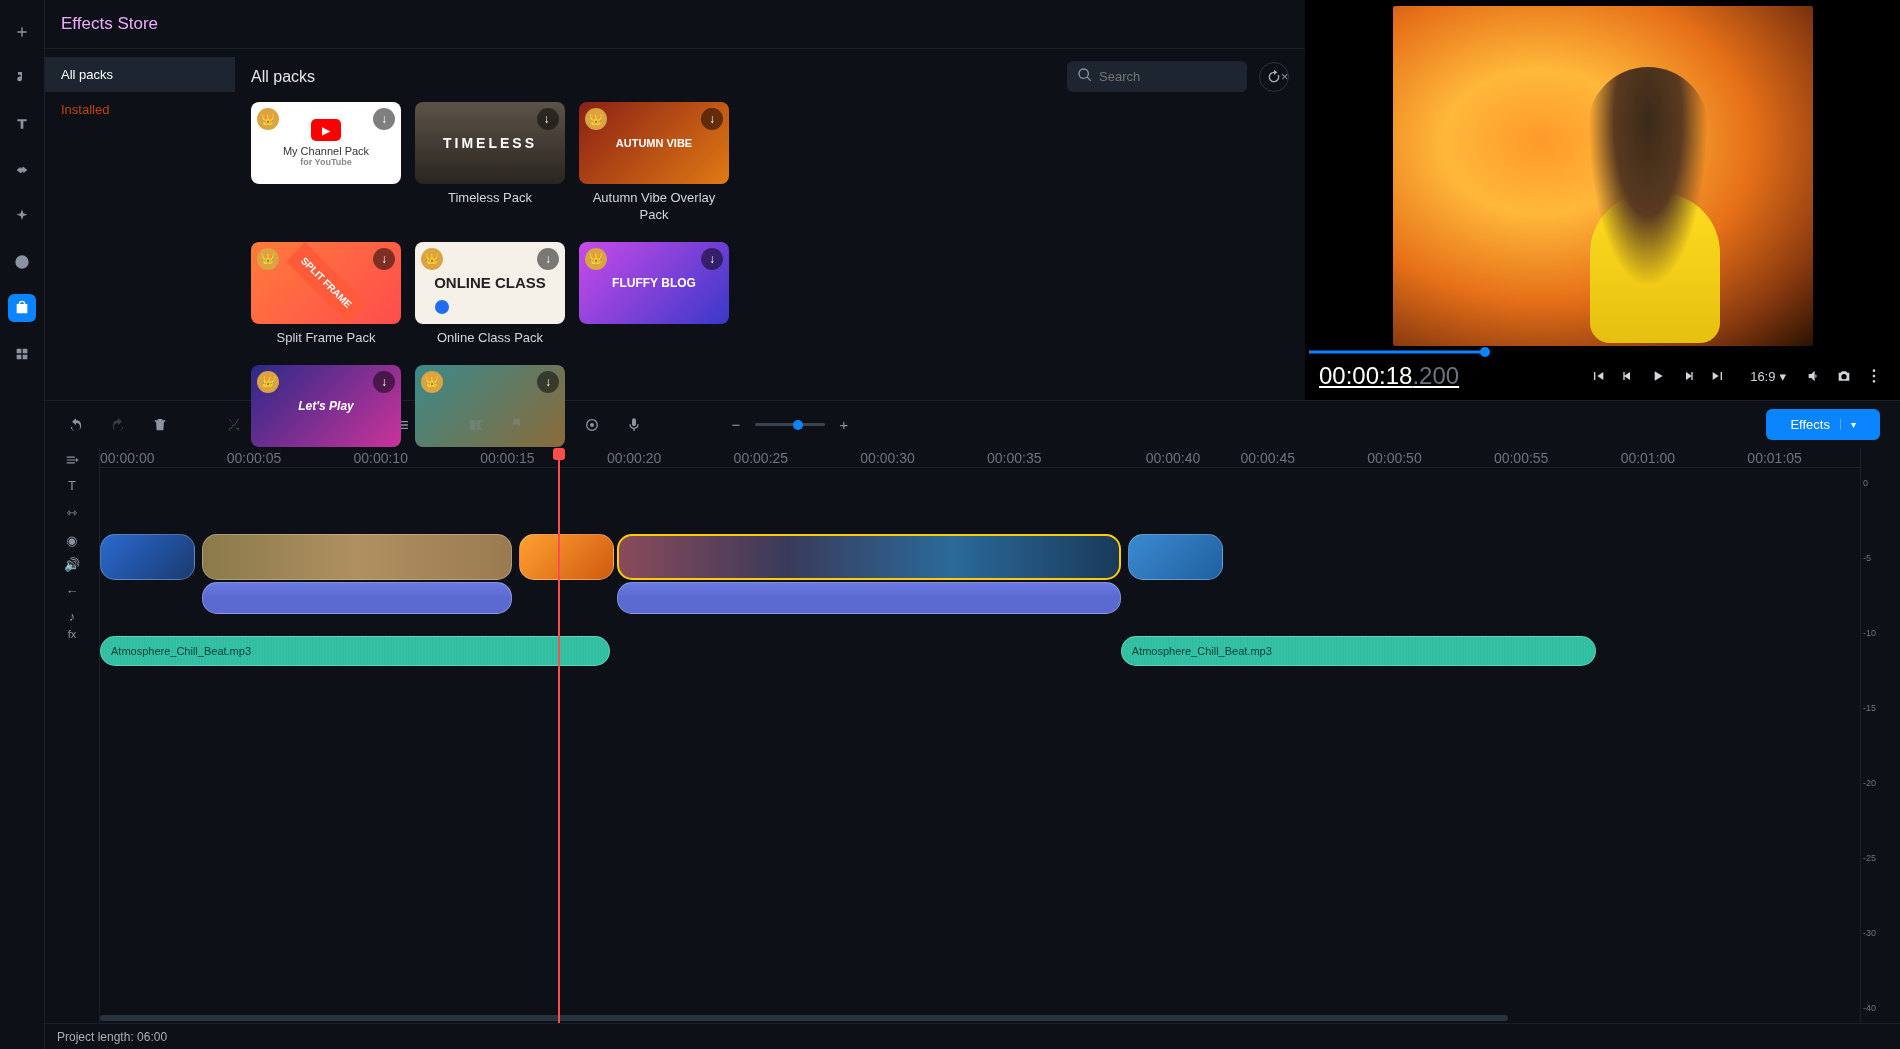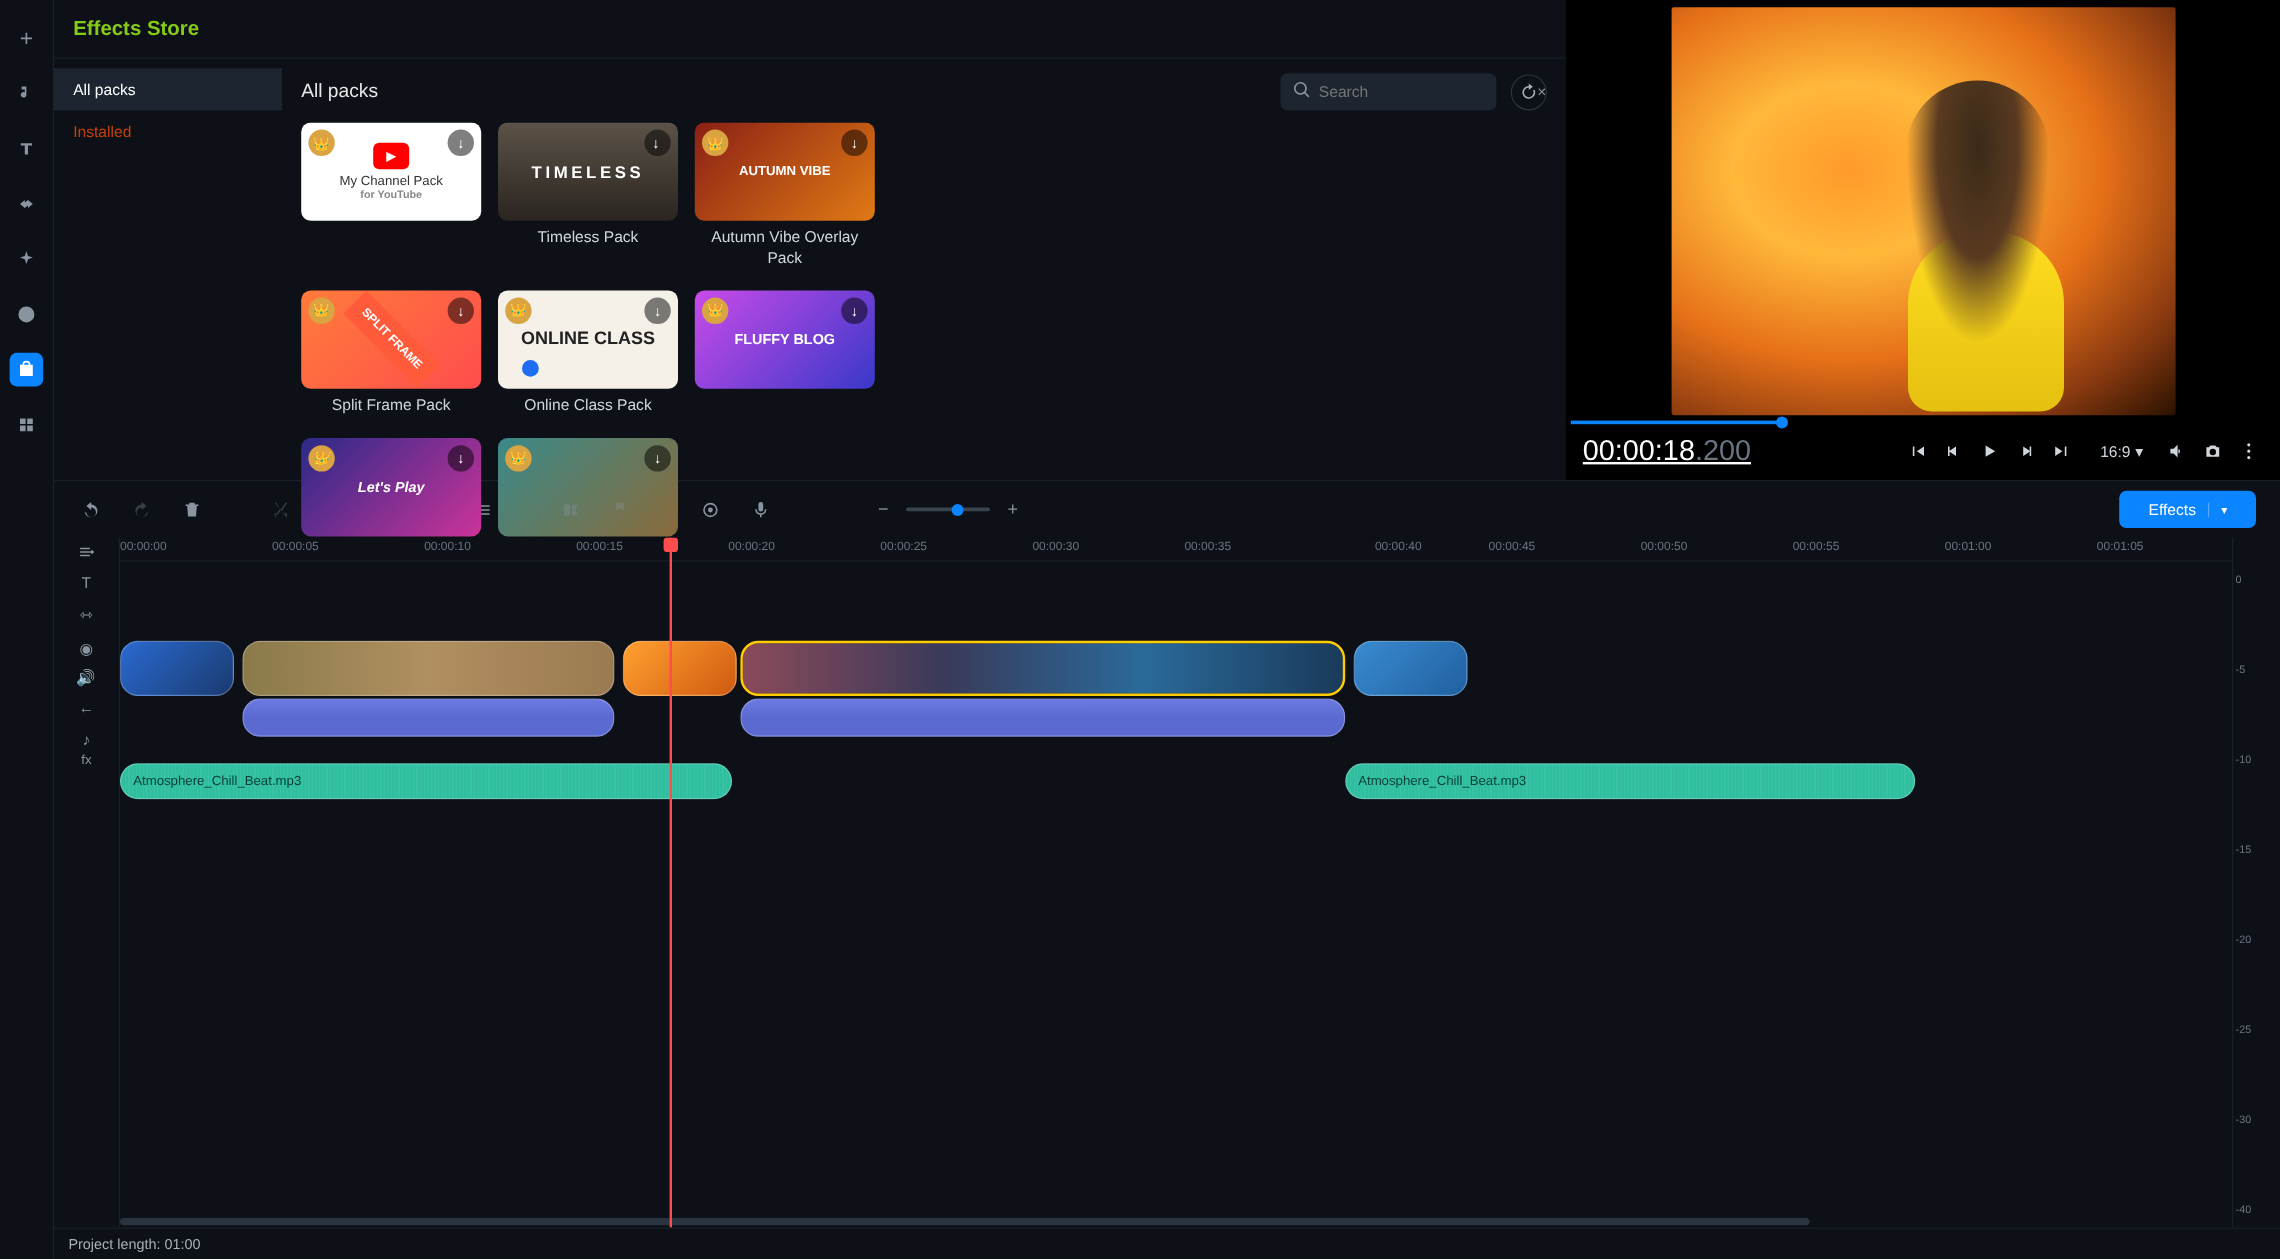--- a/index.html
+++ b/index.html
@@ -7,21 +7,21 @@
 
 .app { display: flex; height: 100vh; }
 .sidebar-icons { width: 45px; background: #0d1117; display: flex; flex-direction: column; align-items: center; padding-top: 18px; gap: 18px; border-right: 1px solid #1a2028; }
 .sidebar-icons .icon { width: 28px; height: 28px; display: flex; align-items: center; justify-content: center; color: #8a94a0; cursor: pointer; border-radius: 6px; font-size: 16px; }
 .sidebar-icons .icon.active { background: #0a84ff; color: #fff; }
 
 .main { flex: 1; display: flex; flex-direction: column; }
 
 .top-section { display: flex; height: 400px; }
 .browser-panel { flex: 1; display: flex; flex-direction: column; background: #0d1117; }
-.browser-header { padding: 14px 16px; font-size: 17px; font-weight: 700; color: #84cc16; }
+.browser-header { padding: 14px 16px; font-size: 17px; font-weight: 400; color: #f0abfc; }
 .browser-body { flex: 1; display: flex; border-top: 1px solid #1a2028; }
 .category-list { width: 190px; padding: 8px 0; }
 .category-item { padding: 10px 16px; cursor: pointer; color: #c2410c; }
 .category-item.active { background: #1c2530; color: #fff; }
 .packs-area { flex: 1; display: flex; flex-direction: column; }
 .packs-head { display: flex; align-items: center; padding: 12px 16px 10px; gap: 12px; }
 .packs-title { font-size: 16px; }
 .packs-head .spacer { flex: 1; }
 .search-box { display: flex; align-items: center; background: #1c2530; border-radius: 6px; padding: 6px 10px; width: 180px; gap: 6px; }
 .search-box input { background: transparent; border: none; color: #a8b0b8; outline: none; font-size: 13px; flex: 1; }
@@ -71,21 +71,21 @@
 .zslider-dot { position: absolute; top: 50%; width: 10px; height: 10px; border-radius: 50%; background: #0a84ff; transform: translate(-50%, -50%); }
 .export-btn { margin-left: auto; background: #0a84ff; color: #fff; padding: 8px 24px; border-radius: 6px; cursor: pointer; font-weight: 500; display: flex; align-items: center; gap: 10px; }
 .export-caret { border-left: 1px solid rgba(255,255,255,0.3); padding-left: 10px; font-size: 10px; }
 
 .timeline-area { flex: 1; display: flex; background: #0d1117; overflow: hidden; }
 .track-heads { width: 55px; display: flex; flex-direction: column; border-right: 1px solid #1a2028; padding-top: 2px; }
 .track-heads .th-row { height: 32px; display: flex; align-items: center; justify-content: center; gap: 4px; color: #8a94a0; font-size: 13px; flex-direction: column; }
 .track-heads .th-row.lg { height: 82px; justify-content: space-around; padding: 6px 0; }
 .tracks { flex: 1; position: relative; overflow: hidden; }
 .ruler { height: 20px; position: relative; border-bottom: 1px solid #1a2028; }
-.ruler-tick { position: absolute; top: 2px; font-size: 10px; color: #6a7480; white-space: nowrap; }
+.ruler-tick { position: absolute; top: 2px; font-size: 14px; color: #6a7480; white-space: nowrap; }
 .playhead { position: absolute; top: 0; bottom: 0; width: 2px; background: #ff4d4d; z-index: 5; }
 .playhead::before { content: ''; position: absolute; top: 0; left: -5px; width: 12px; height: 12px; background: #ff4d4d; border-radius: 3px; }
 .track-lane { height: 48px; position: relative; margin-top: 14px; }
 .track-lane.audio-lane { height: 32px; }
 .clip { position: absolute; top: 0; height: 46px; border-radius: 15px; border: 1px solid rgba(255,255,255,0.25); overflow: hidden; }
 .clip.selected { border: 2px solid #ffcc00; }
 .clip.video { background: linear-gradient(90deg, #4080d0, #8a5a30, #3a3a60); display:flex; }
 .clip.audio-wave { top: 48px; background: linear-gradient(180deg, #6a7ae0 0%, #5a6ad0 50%, #5a6ad0 100%); }
 .clip.music { background: #2fbfa0; display: flex; align-items: center; padding: 0 10px; color: #053a30; font-size: 11px; height: 30px; }
 .clip.music::after { content:''; position:absolute; inset:0; background: repeating-linear-gradient(90deg, rgba(255,255,255,0.12) 0 1px, transparent 1px 3px); opacity:0.4; }
@@ -456,16 +456,16 @@
             <div class="meter-label">-15</div>
             <div class="meter-label">-20</div>
             <div class="meter-label">-25</div>
             <div class="meter-label">-30</div>
             <div class="meter-label">-40</div>
           </div>
       </div>
     </div>
 
     <div class="status-bar">
-      <span>Project length: 01:00</span>
+      <span>Project length: 06:00</span>
     </div>
   </div>
 </div>
 
 </body></html>

